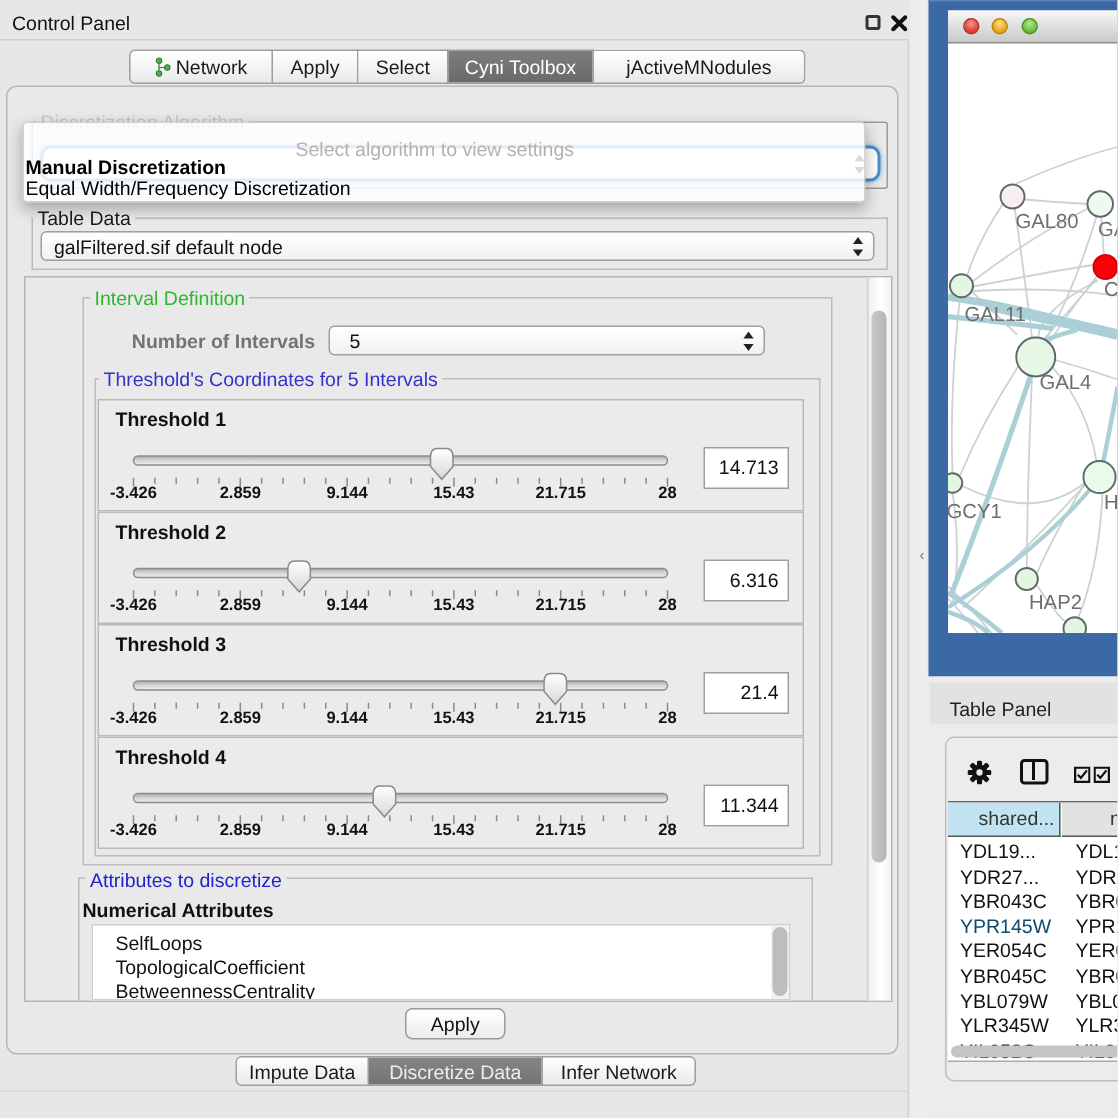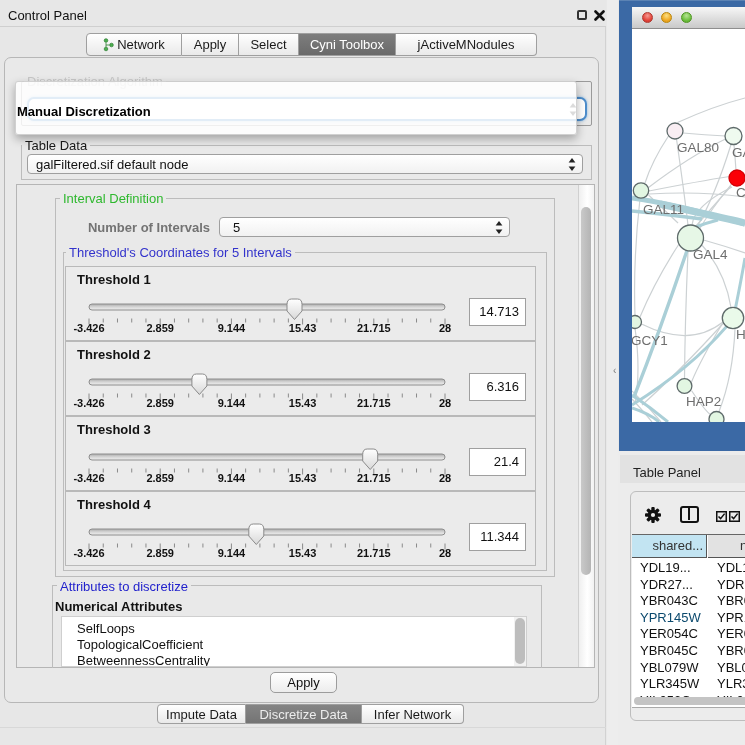--- a/index.html
+++ b/index.html
@@ -378,14 +378,16 @@
 
   <div class="abs" style="left:24px;top:246px;width:111px;height:8px;background:#c4c4c4;border-radius:5px 0 0 5px;"></div>
   <div class="abs" style="left:22px;top:256px;width:113px;height:1px;background:#aaa;"></div>
 </div>
 
 <div class="abs" style="left:607px;top:0;width:11px;height:745px;background:#ededed;"></div>
 
 <div class="abs" style="left:613px;top:366px;width:6px;height:9px;color:#7a7a7a;font-size:10px;line-height:9px;">‹</div>
 
 <div class="abs" style="left:15px;top:81px;width:562px;height:54px;background:rgba(255,255,255,0.84);border:1px solid rgba(190,190,190,0.7);border-radius:3px;box-shadow:0 4px 10px rgba(0,0,0,0.30);">
+  <div class="abs" style="left:181px;top:10px;font-size:13px;color:#b2b2b2;">Select algorithm to view settings</div>
   <div class="abs" style="left:1px;top:22px;font-size:13px;font-weight:bold;color:#000;">Manual Discretization</div>
+  <div class="abs" style="left:1px;top:36px;font-size:13px;color:#000;">Equal Width/Frequency Discretization</div>
 </div>
 
 </body></html>

